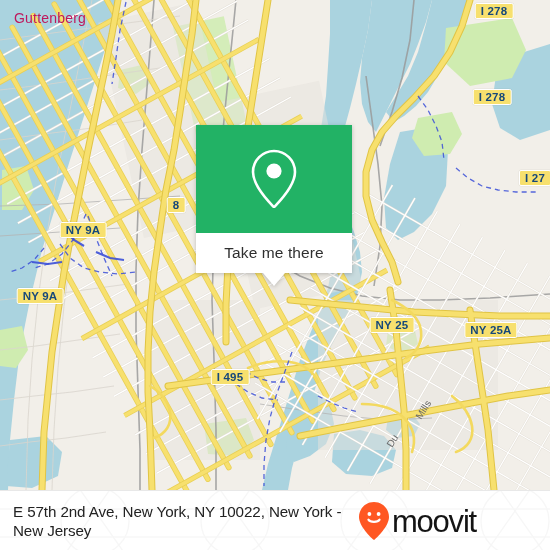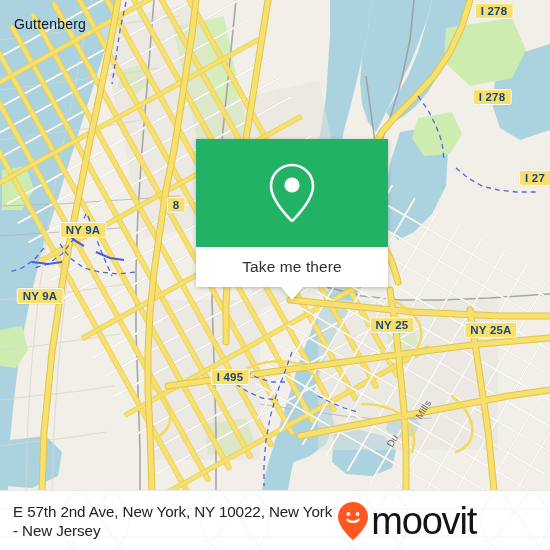--- a/index.html
+++ b/index.html
@@ -44,22 +44,22 @@
     color: #2b2b2b;
     letter-spacing: 0.1px;
     white-space: nowrap;
     z-index: 40;
   }
 
   
   .popup {
     position: absolute;
     left: 196px;
-    top: 139px;
-    width: 192px;
+    top: 125px;
+    width: 156px;
     z-index: 30;
     filter: drop-shadow(0 1px 2px rgba(0,0,0,0.22));
   }
   .popup-head {
     height: 108px;
     background: #22b265;
     display: flex;
     align-items: center;
     justify-content: center;
   }
@@ -117,21 +117,21 @@
     max-width: 390px;
     letter-spacing: -0.1px;
   }
   .brand {
     display: flex;
     align-items: center;
     gap: 2px;
     flex: 0 0 auto;
   }
   .brand-word {
-    font-size: 38px;
+    font-size: 31px;
     line-height: 31px;
     color: #141414;
     letter-spacing: -1.2px;
     font-weight: 400;
   }
 </style>
 </head>
 <body>
 
 <div id="screenshot">
@@ -335,21 +335,21 @@
           <path d="M32,262 L48,264 L62,262"></path>
           <path d="M66,232 L74,240 L84,246"></path>
           <path d="M96,252 L110,258 L124,260"></path>
         </g>
 
         <text x="421" y="420" transform="rotate(-58 421 420)" font-family="Liberation Sans, sans-serif" font-size="10" fill="#6b6b6b">Mills</text>
         <text x="392" y="448" transform="rotate(-58 392 448)" font-family="Liberation Sans, sans-serif" font-size="10" fill="#6b6b6b">Du</text>
       </g>
     </svg>
 
-    <div style="position:absolute; left:14px; top:16px; font-size:14px; color:#0f172a; letter-spacing:0.2px;">Guttenberg</div>
+    <div style="position:absolute; left:14px; top:10px; font-size:14px; color:#be185d; letter-spacing:0.2px;">Guttenberg</div>
 
     <div id="shield-layer">
         <div style="position: absolute; left: 494px; top: 11px; transform: translate(-50%, -50%); background: rgb(247, 224, 110); color: rgb(22, 72, 122); border: 1.5px solid rgb(255, 255, 255); border-radius: 2px; padding: 1px 5px; font-size: 11.5px; font-weight: bold; font-family: &quot;Liberation Sans&quot;, sans-serif; white-space: nowrap; box-shadow: rgba(0, 0, 0, 0.06) 0px 0px 0px 0.5px; letter-spacing: 0.2px;">I 278</div>
         <div style="position: absolute; left: 492px; top: 97px; transform: translate(-50%, -50%); background: rgb(247, 224, 110); color: rgb(22, 72, 122); border: 1.5px solid rgb(255, 255, 255); border-radius: 2px; padding: 1px 5px; font-size: 11.5px; font-weight: bold; font-family: &quot;Liberation Sans&quot;, sans-serif; white-space: nowrap; box-shadow: rgba(0, 0, 0, 0.06) 0px 0px 0px 0.5px; letter-spacing: 0.2px;">I 278</div>
         <div style="position: absolute; left: 535px; top: 178px; transform: translate(-50%, -50%); background: rgb(247, 224, 110); color: rgb(22, 72, 122); border: 1.5px solid rgb(255, 255, 255); border-radius: 2px; padding: 1px 5px; font-size: 11.5px; font-weight: bold; font-family: &quot;Liberation Sans&quot;, sans-serif; white-space: nowrap; box-shadow: rgba(0, 0, 0, 0.06) 0px 0px 0px 0.5px; letter-spacing: 0.2px;">I 27</div>
         <div style="position: absolute; left: 83px; top: 230px; transform: translate(-50%, -50%); background: rgb(247, 224, 110); color: rgb(22, 72, 122); border: 1.5px solid rgb(255, 255, 255); border-radius: 2px; padding: 1px 5px; font-size: 11.5px; font-weight: bold; font-family: &quot;Liberation Sans&quot;, sans-serif; white-space: nowrap; box-shadow: rgba(0, 0, 0, 0.06) 0px 0px 0px 0.5px; letter-spacing: 0.2px;">NY 9A</div>
         <div style="position: absolute; left: 40px; top: 296px; transform: translate(-50%, -50%); background: rgb(247, 224, 110); color: rgb(22, 72, 122); border: 1.5px solid rgb(255, 255, 255); border-radius: 2px; padding: 1px 5px; font-size: 11.5px; font-weight: bold; font-family: &quot;Liberation Sans&quot;, sans-serif; white-space: nowrap; box-shadow: rgba(0, 0, 0, 0.06) 0px 0px 0px 0.5px; letter-spacing: 0.2px;">NY 9A</div>
         <div style="position: absolute; left: 176px; top: 205px; transform: translate(-50%, -50%); background: rgb(247, 224, 110); color: rgb(22, 72, 122); border: 1.5px solid rgb(255, 255, 255); border-radius: 2px; padding: 1px 5px; font-size: 11.5px; font-weight: bold; font-family: &quot;Liberation Sans&quot;, sans-serif; white-space: nowrap; box-shadow: rgba(0, 0, 0, 0.06) 0px 0px 0px 0.5px; letter-spacing: 0.2px;">8</div>
         <div style="position: absolute; left: 296px; top: 265px; transform: translate(-50%, -50%); background: rgb(247, 224, 110); color: rgb(22, 72, 122); border: 1.5px solid rgb(255, 255, 255); border-radius: 2px; padding: 1px 5px; font-size: 11.5px; font-weight: bold; font-family: &quot;Liberation Sans&quot;, sans-serif; white-space: nowrap; box-shadow: rgba(0, 0, 0, 0.06) 0px 0px 0px 0.5px; letter-spacing: 0.2px;">25</div>
         <div style="position: absolute; left: 392px; top: 325px; transform: translate(-50%, -50%); background: rgb(247, 224, 110); color: rgb(22, 72, 122); border: 1.5px solid rgb(255, 255, 255); border-radius: 2px; padding: 1px 5px; font-size: 11.5px; font-weight: bold; font-family: &quot;Liberation Sans&quot;, sans-serif; white-space: nowrap; box-shadow: rgba(0, 0, 0, 0.06) 0px 0px 0px 0.5px; letter-spacing: 0.2px;">NY 25</div>

